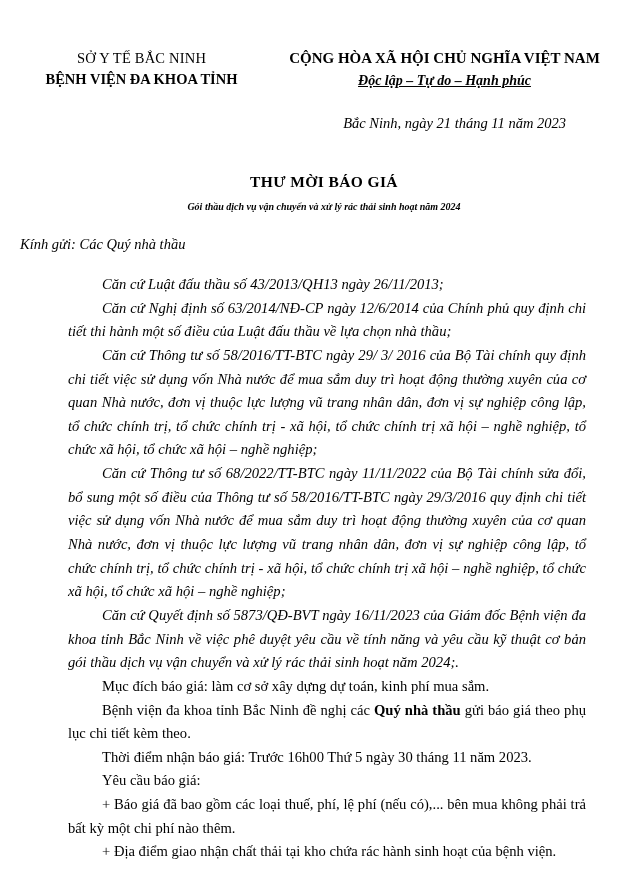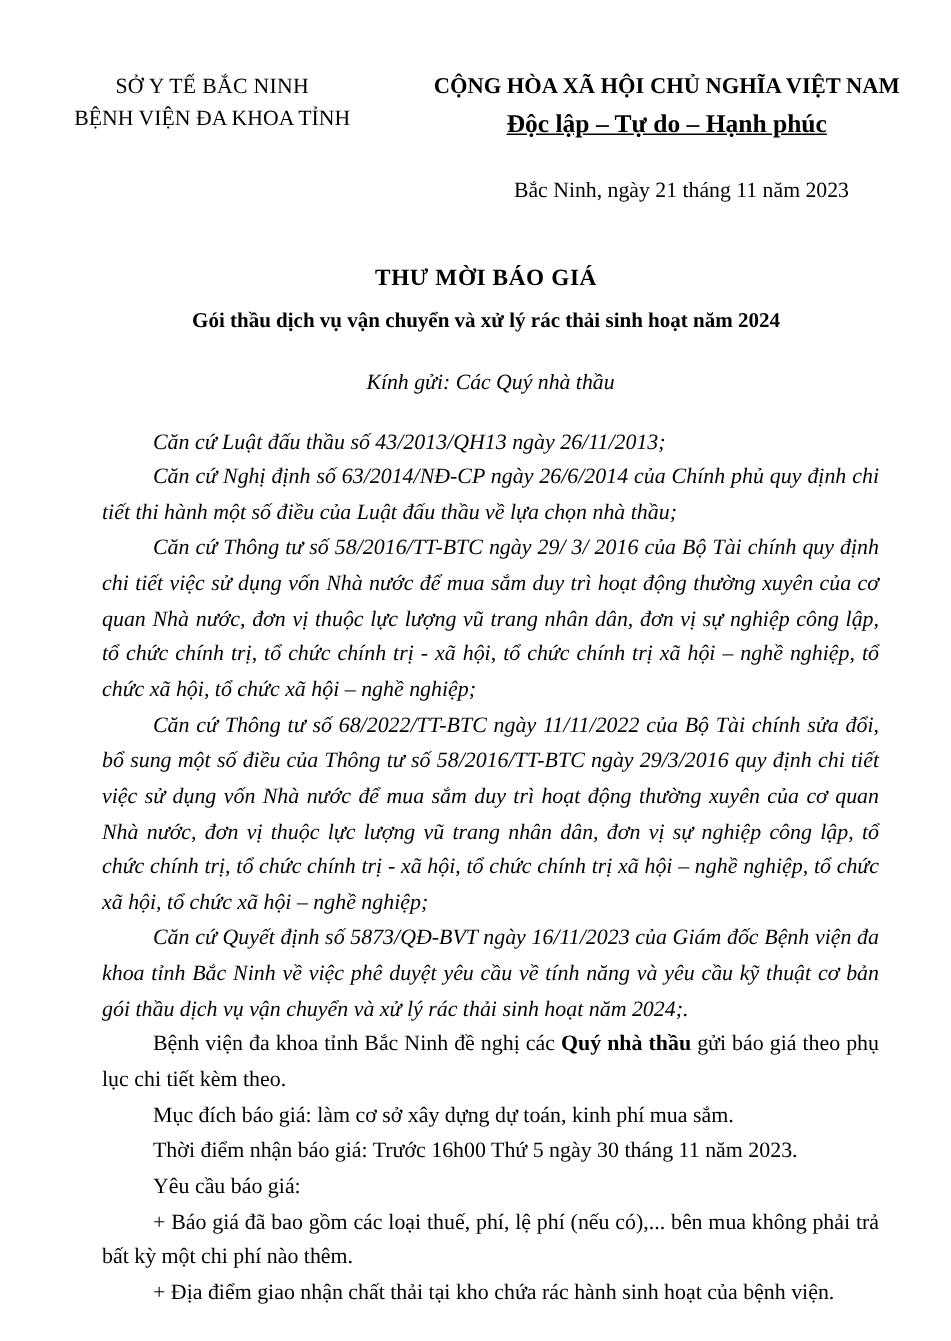--- a/index.html
+++ b/index.html
@@ -40,61 +40,63 @@
     text-align: center;
     box-sizing: border-box;
   }
   .org-line1 {
     font-size: 14.5px;
     letter-spacing: 0.2px;
     line-height: 1.45;
   }
   .org-line2 {
     font-size: 14.5px;
-    font-weight: normal;
+    font-weight: bold;
     line-height: 1.45;
     white-space: nowrap;
   }
   .nation-line1 {
     font-size: 15px;
     font-weight: bold;
     line-height: 1.45;
   }
   .nation-line2 {
-    font-size: 17px;
+    font-size: 14px;
     font-weight: bold;
     line-height: 1.5;
     text-decoration: underline;
     display: inline-block;
+    font-style: italic;
   }
   .date-line {
     text-align: right;
     padding-right: 68px;
     margin-top: 24px;
+    font-style: italic;
     font-size: 14.5px;
   }
   .title-block {
     text-align: center;
     margin-top: 38px;
     padding-left: 14px;
   }
   .doc-title {
     font-size: 15.5px;
     font-weight: bold;
     letter-spacing: 0.4px;
     line-height: 1.5;
   }
   .doc-subtitle {
-    font-size: 14px;
+    font-size: 10px;
     font-weight: bold;
     margin-top: 6px;
     line-height: 1.5;
+    font-style: italic;
   }
   .recipient {
-    text-align: center;
     margin-top: 22px;
     font-size: 14.5px;
     padding-left: 20px;
   }
   .body {
     margin-top: 20px;
     padding-left: 68px;
     padding-right: 48px;
     font-size: 14.6px;
     line-height: 1.62;
@@ -131,28 +133,28 @@
 
   <div class="title-block">
     <div class="doc-title">THƯ MỜI BÁO GIÁ</div>
     <div class="doc-subtitle">Gói thầu dịch vụ vận chuyển và xử lý rác thải sinh hoạt năm 2024</div>
   </div>
 
   <div class="recipient italic">Kính gửi: Các Quý nhà thầu</div>
 
   <div class="body">
     <p class="italic">Căn cứ Luật đấu thầu số 43/2013/QH13 ngày 26/11/2013;</p>
-    <p class="italic">Căn cứ Nghị định số 63/2014/NĐ-CP ngày 26/6/2014 của Chính phủ quy định chi tiết thi hành một số điều của Luật đấu thầu về lựa chọn nhà thầu;</p>
+    <p class="italic">Căn cứ Nghị định số 63/2014/NĐ-CP ngày 12/6/2014 của Chính phủ quy định chi tiết thi hành một số điều của Luật đấu thầu về lựa chọn nhà thầu;</p>
     <p class="italic">Căn cứ Thông tư số 58/2016/TT-BTC ngày 29/ 3/ 2016 của Bộ Tài chính quy định chi tiết việc sử dụng vốn Nhà nước để mua sắm duy trì hoạt động thường xuyên của cơ quan Nhà nước, đơn vị thuộc lực lượng vũ trang nhân dân, đơn vị sự nghiệp công lập, tổ chức chính trị, tổ chức chính trị - xã hội, tổ chức chính trị xã hội – nghề nghiệp, tổ chức xã hội, tổ chức xã hội – nghề nghiệp;</p>
     <p class="italic">Căn cứ Thông tư số 68/2022/TT-BTC ngày 11/11/2022 của Bộ Tài chính sửa đổi, bổ sung một số điều của Thông tư số 58/2016/TT-BTC ngày 29/3/2016 quy định chi tiết việc sử dụng vốn Nhà nước để mua sắm duy trì hoạt động thường xuyên của cơ quan Nhà nước, đơn vị thuộc lực lượng vũ trang nhân dân, đơn vị sự nghiệp công lập, tổ chức chính trị, tổ chức chính trị - xã hội, tổ chức chính trị xã hội – nghề nghiệp, tổ chức xã hội, tổ chức xã hội – nghề nghiệp;</p>
     <p class="italic">Căn cứ Quyết định số 5873/QĐ-BVT ngày 16/11/2023 của Giám đốc Bệnh viện đa khoa tỉnh Bắc Ninh về việc phê duyệt yêu cầu về tính năng và yêu cầu kỹ thuật cơ bản gói thầu dịch vụ vận chuyển và xử lý rác thải sinh hoạt năm 2024;.</p>
+    <p>Mục đích báo giá: làm cơ sở xây dựng dự toán, kinh phí mua sắm.</p>
     <p>
       <span>Bệnh viện đa khoa tỉnh Bắc Ninh đề nghị các </span><span class="bold">Quý nhà thầu</span><span> gửi báo giá theo phụ lục chi tiết kèm theo.</span>
     </p>
-    <p>Mục đích báo giá: làm cơ sở xây dựng dự toán, kinh phí mua sắm.</p>
     <p>Thời điểm nhận báo giá: Trước 16h00 Thứ 5 ngày 30 tháng 11 năm 2023.</p>
     <p>Yêu cầu báo giá:</p>
     <p>+ Báo giá đã bao gồm các loại thuế, phí, lệ phí (nếu có),... bên mua không phải trả bất kỳ một chi phí nào thêm.</p>
     <p>+ Địa điểm giao nhận chất thải tại kho chứa rác hành sinh hoạt của bệnh viện.</p>
 
   </div>
 
 </div>
 
 </body></html>

